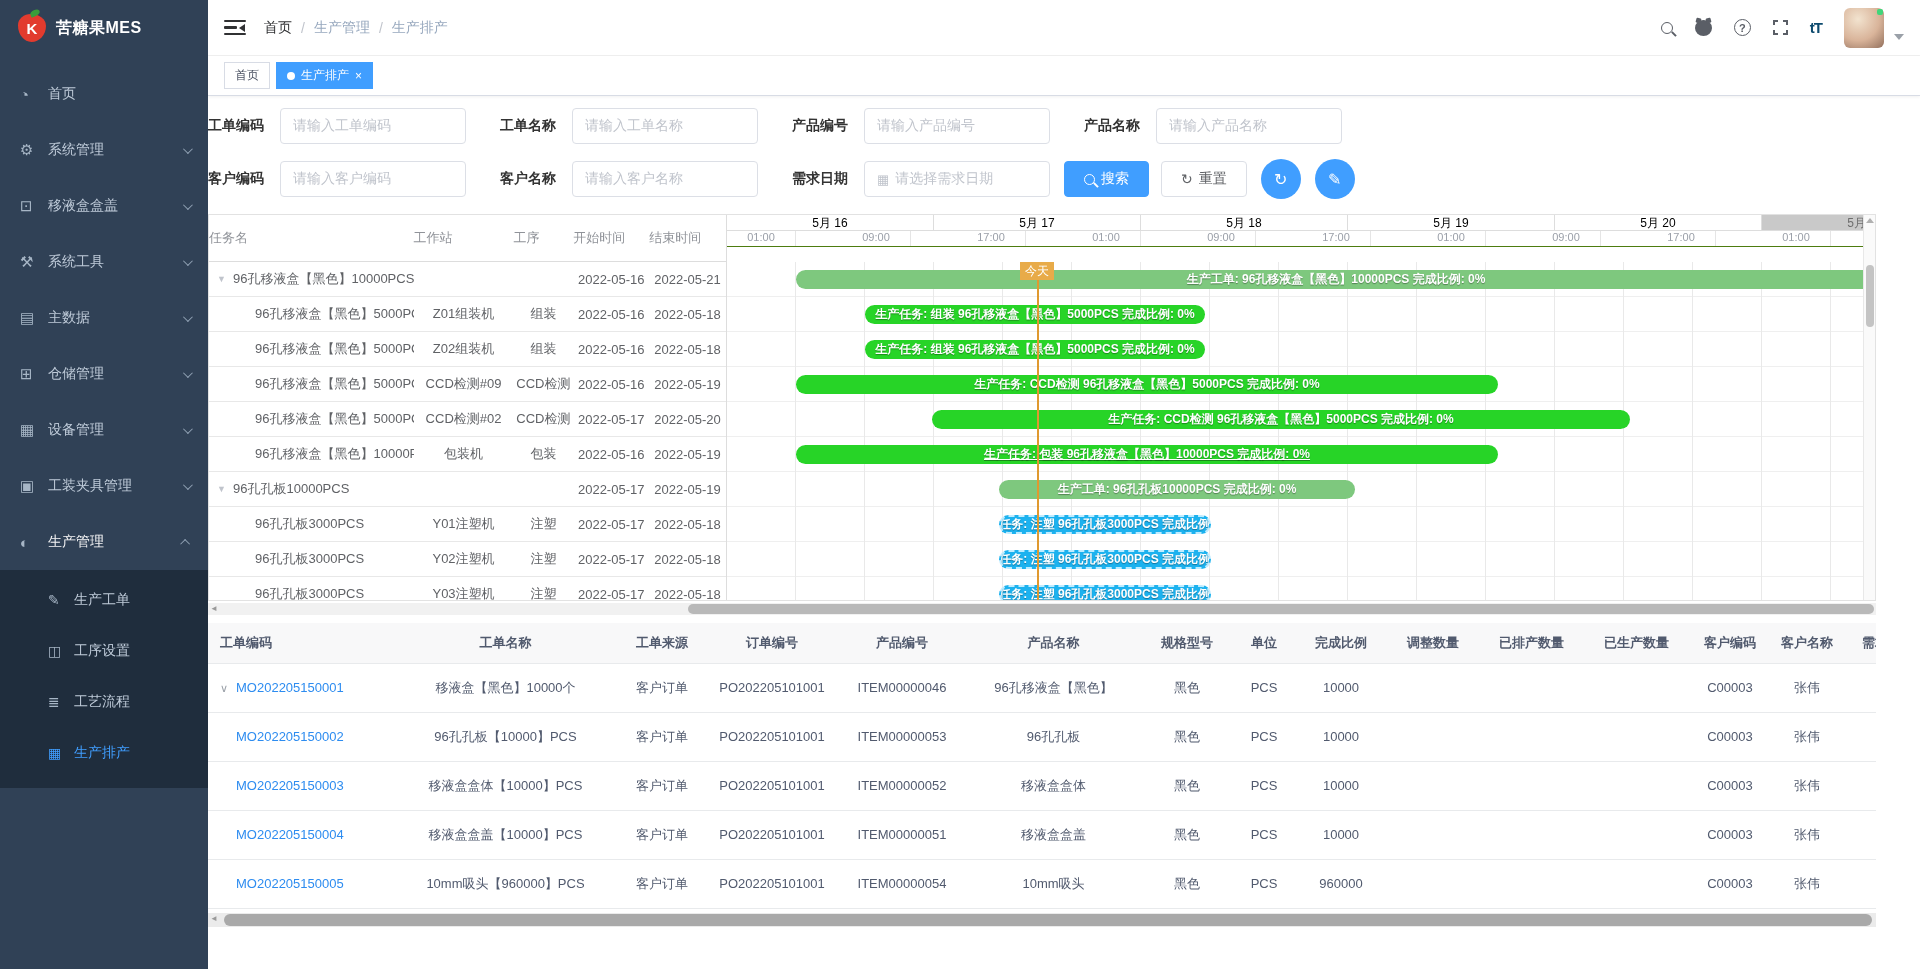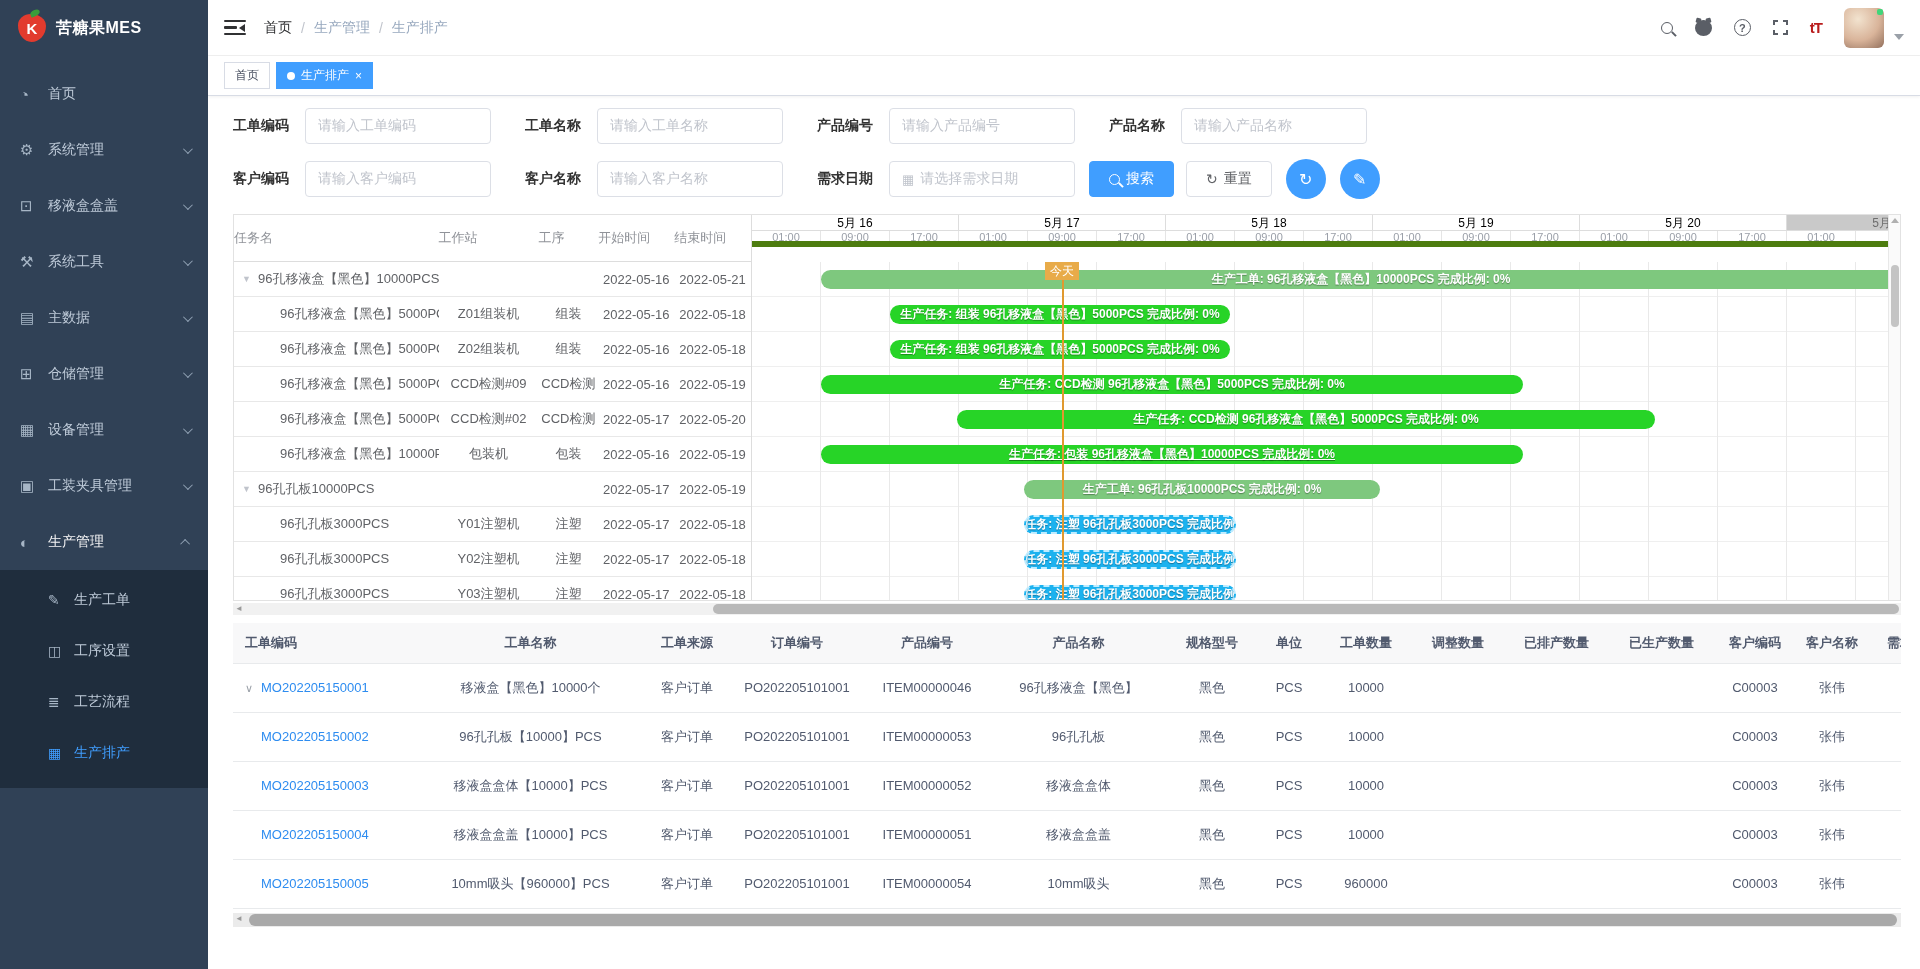--- a/index.html
+++ b/index.html
@@ -55,39 +55,39 @@
   .gh::before { left:1px; transform:rotate(15deg); }
   .gh::after { right:1px; transform:rotate(-15deg); }
   .help { width:17px; height:17px; border:1.6px solid #5a5e66; border-radius:50%; display:inline-flex;
     align-items:center; justify-content:center; font-size:11px; font-weight:bold; }
   .fs { width:15px; height:15px; position:relative; display:inline-block; }
   .fs i { position:absolute; width:5px; height:5px; }
   .fs i:nth-child(1){ left:0; top:0; border-left:2px solid #5a5e66; border-top:2px solid #5a5e66; }
   .fs i:nth-child(2){ right:0; top:0; border-right:2px solid #5a5e66; border-top:2px solid #5a5e66; }
   .fs i:nth-child(3){ left:0; bottom:0; border-left:2px solid #5a5e66; border-bottom:2px solid #5a5e66; }
   .fs i:nth-child(4){ right:0; bottom:0; border-right:2px solid #5a5e66; border-bottom:2px solid #5a5e66; }
-  .fontsize { font-size:15px; font-weight:bold; color:#b91c1c; letter-spacing:-1px; }
+  .fontsize { font-size:15px; font-weight:bold; color:#0c4a6e; letter-spacing:-1px; }
   .avatar { width:40px; height:40px; border-radius:6px; position:relative;
     background:radial-gradient(circle at 35% 28%, #f2e3cf, #d9b49a 55%, #9a7763 95%); }
   .avatar::after { content:''; position:absolute; top:1px; right:1px; width:6px; height:6px; background:#3fd67a; border-radius:2px; }
   .nav-caret { width:0; height:0; border-left:5px solid transparent; border-right:5px solid transparent;
     border-top:6px solid #9aa0a8; margin-left:-12px; margin-top:18px; }
 
   
   .tabsbar { height:40px; border-bottom:1px solid #d8dce5; box-shadow:0 1px 3px rgba(0,0,0,.06);
     display:flex; align-items:center; padding-left:16px; gap:6px; background:#fff; }
   .tag { height:27px; display:inline-flex; align-items:center; padding:0 10px; font-size:12px;
     border:1px solid #d8dce5; background:#fff; color:#495060; cursor:pointer; gap:6px; }
   .tag.active { background:#409eff; border-color:#409eff; color:#fff; }
   .tag .dot { width:8px; height:8px; border-radius:50%; background:#fff; display:none; }
   .tag.active .dot { display:inline-block; }
   .tag .close { font-size:12px; }
 
   
-  .content { padding:12px 25px 0; position:relative; }
+  .content { padding:12px 0 0; position:relative; }
   .filter-row { display:flex; align-items:center; margin-bottom:15px; }
   .fgroup { display:flex; align-items:center; margin-right:34px; }
   .fgroup label { width:72px; font-size:14px; font-weight:700; color:#333; flex:none; }
   .fgroup .finput { width:186px; height:36px; border:1px solid #dcdfe6; border-radius:4px; background:#fff;
     display:flex; align-items:center; padding:0 12px; gap:6px; }
   .fgroup .ph { color:#c0c4cc; font-size:14px; white-space:nowrap; overflow:hidden; }
   .cal { color:#c0c4cc; font-size:13px; }
   .btn { height:36px; border-radius:4px; font-size:14px; display:inline-flex; align-items:center;
     justify-content:center; gap:6px; cursor:pointer; padding:0 19px; }
   .btn-primary { background:#409eff; color:#fff; border:1px solid #409eff; margin-left:14px; }
@@ -108,21 +108,21 @@
   .g-row .gc-name { display:flex; align-items:center; padding-left:8px; white-space:nowrap; overflow:hidden; }
   .g-row.lvl1 .gc-name { padding-left:30px; }
   .g-row .caret { color:#c0c4cc; font-size:9px; width:16px; flex:none; }
   .g-row .gc-station, .g-row .gc-proc, .g-row .gc-start, .g-row .gc-end { text-align:center; white-space:nowrap; overflow:hidden; }
   .g-right { position:absolute; left:518px; right:12px; top:0; bottom:0; overflow:hidden; z-index:1; }
   .tl-week { height:15px; border-bottom:1px solid #ddd; position:relative; }
   .tl-week span { position:absolute; left:558px; width:260px; text-align:center; font-size:12px; color:#8a8f99; top:0; }
   .tl-days { height:16px; display:flex; border-bottom:1px solid #ddd; }
   .tl-day { width:207px; flex:none; border-right:1px solid #ddd; text-align:center; font-size:12px; color:#000000; overflow:hidden; white-space:nowrap; }
   .tl-day.gray { background:#c9c9c9; color:#6d6d6d; }
-  .tl-hours { height:16px; display:flex; border-bottom:6px solid #4d7c0f; }
+  .tl-hours { height:16px; display:flex; border-bottom:1px solid #4d7c0f;gap:46px; }
   .tl-hour { width:69px; flex:none; border-right:1px solid #e5e5e5; text-align:center; font-size:11px; color:#9a9fa8; overflow:hidden; }
   .chart { position:absolute; top:47px; left:0; right:0; bottom:0; overflow:hidden;
     background:
       repeating-linear-gradient(to right, transparent 0, transparent 68px, #e9e9e9 68px, #e9e9e9 69px),
       repeating-linear-gradient(to bottom, transparent 0, transparent 34px, #efefef 34px, #efefef 35px); }
   .bar { position:absolute; height:19px; border-radius:10px; display:flex; align-items:center; justify-content:center;
     font-size:12px; font-weight:700; color:#fff; white-space:nowrap; overflow:hidden; padding:0 10px;
     text-shadow:0 1px 1px rgba(0,0,0,.35); z-index:2; cursor:pointer; }
   .bar.order { background:#7ec87e; }
   .bar.task { background:#27d427; }
@@ -589,21 +589,21 @@
           <thead>
             <tr>
               <th>工单编码</th>
               <th>工单名称</th>
               <th>工单来源</th>
               <th>订单编号</th>
               <th>产品编号</th>
               <th>产品名称</th>
               <th>规格型号</th>
               <th>单位</th>
-              <th>工单数量</th>
+              <th>完成比例</th>
               <th>调整数量</th>
               <th>已排产数量</th>
               <th>已生产数量</th>
               <th>客户编码</th>
               <th>客户名称</th>
               <th>需求日期</th>
             </tr>
           </thead>
           <tbody>
 

